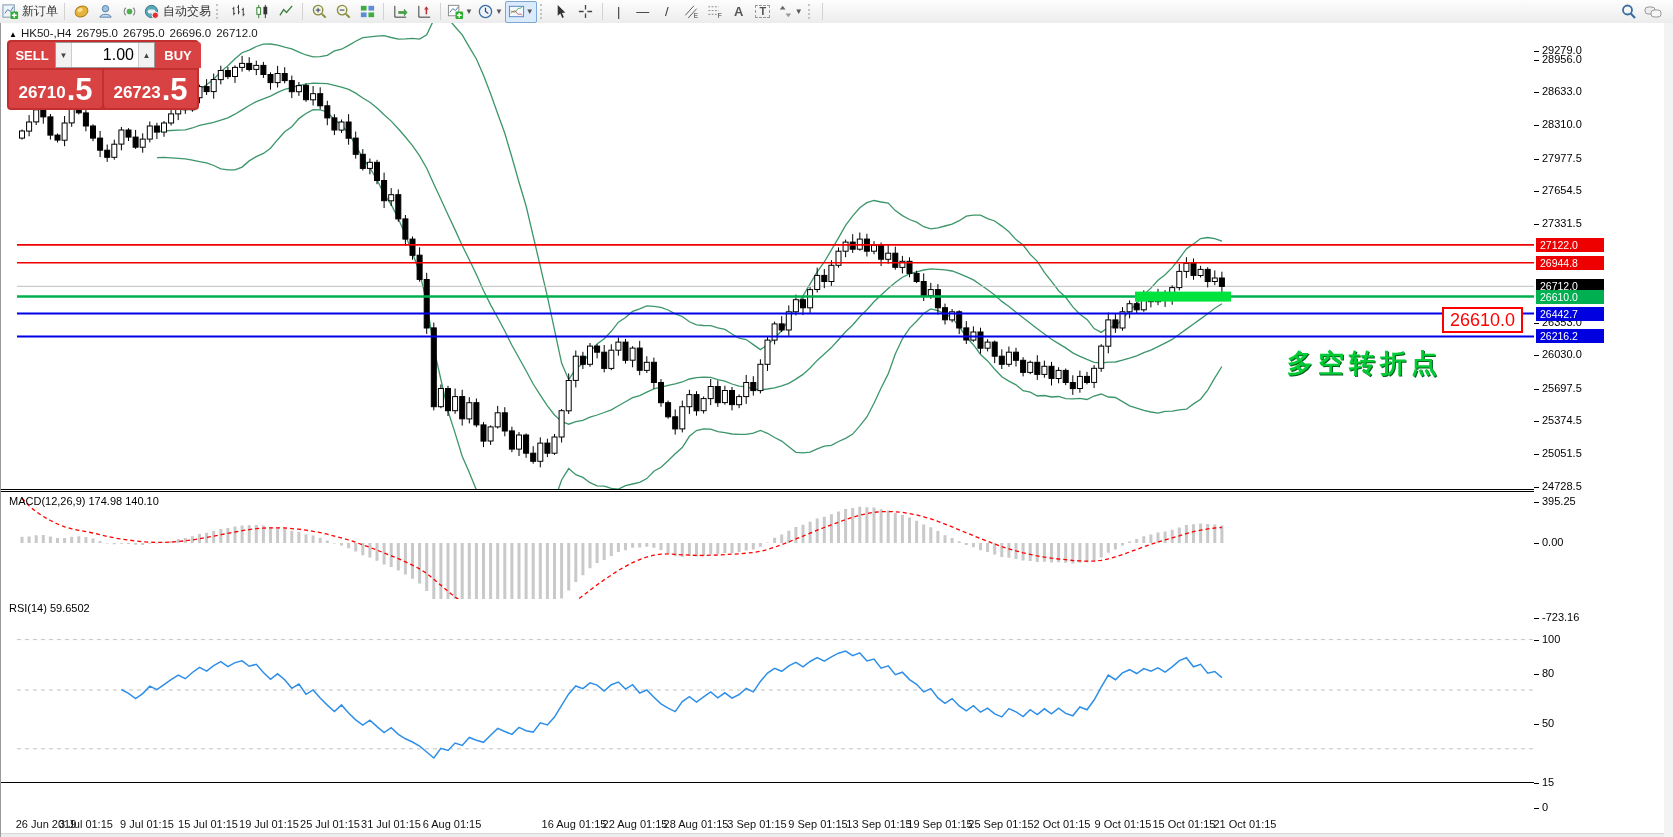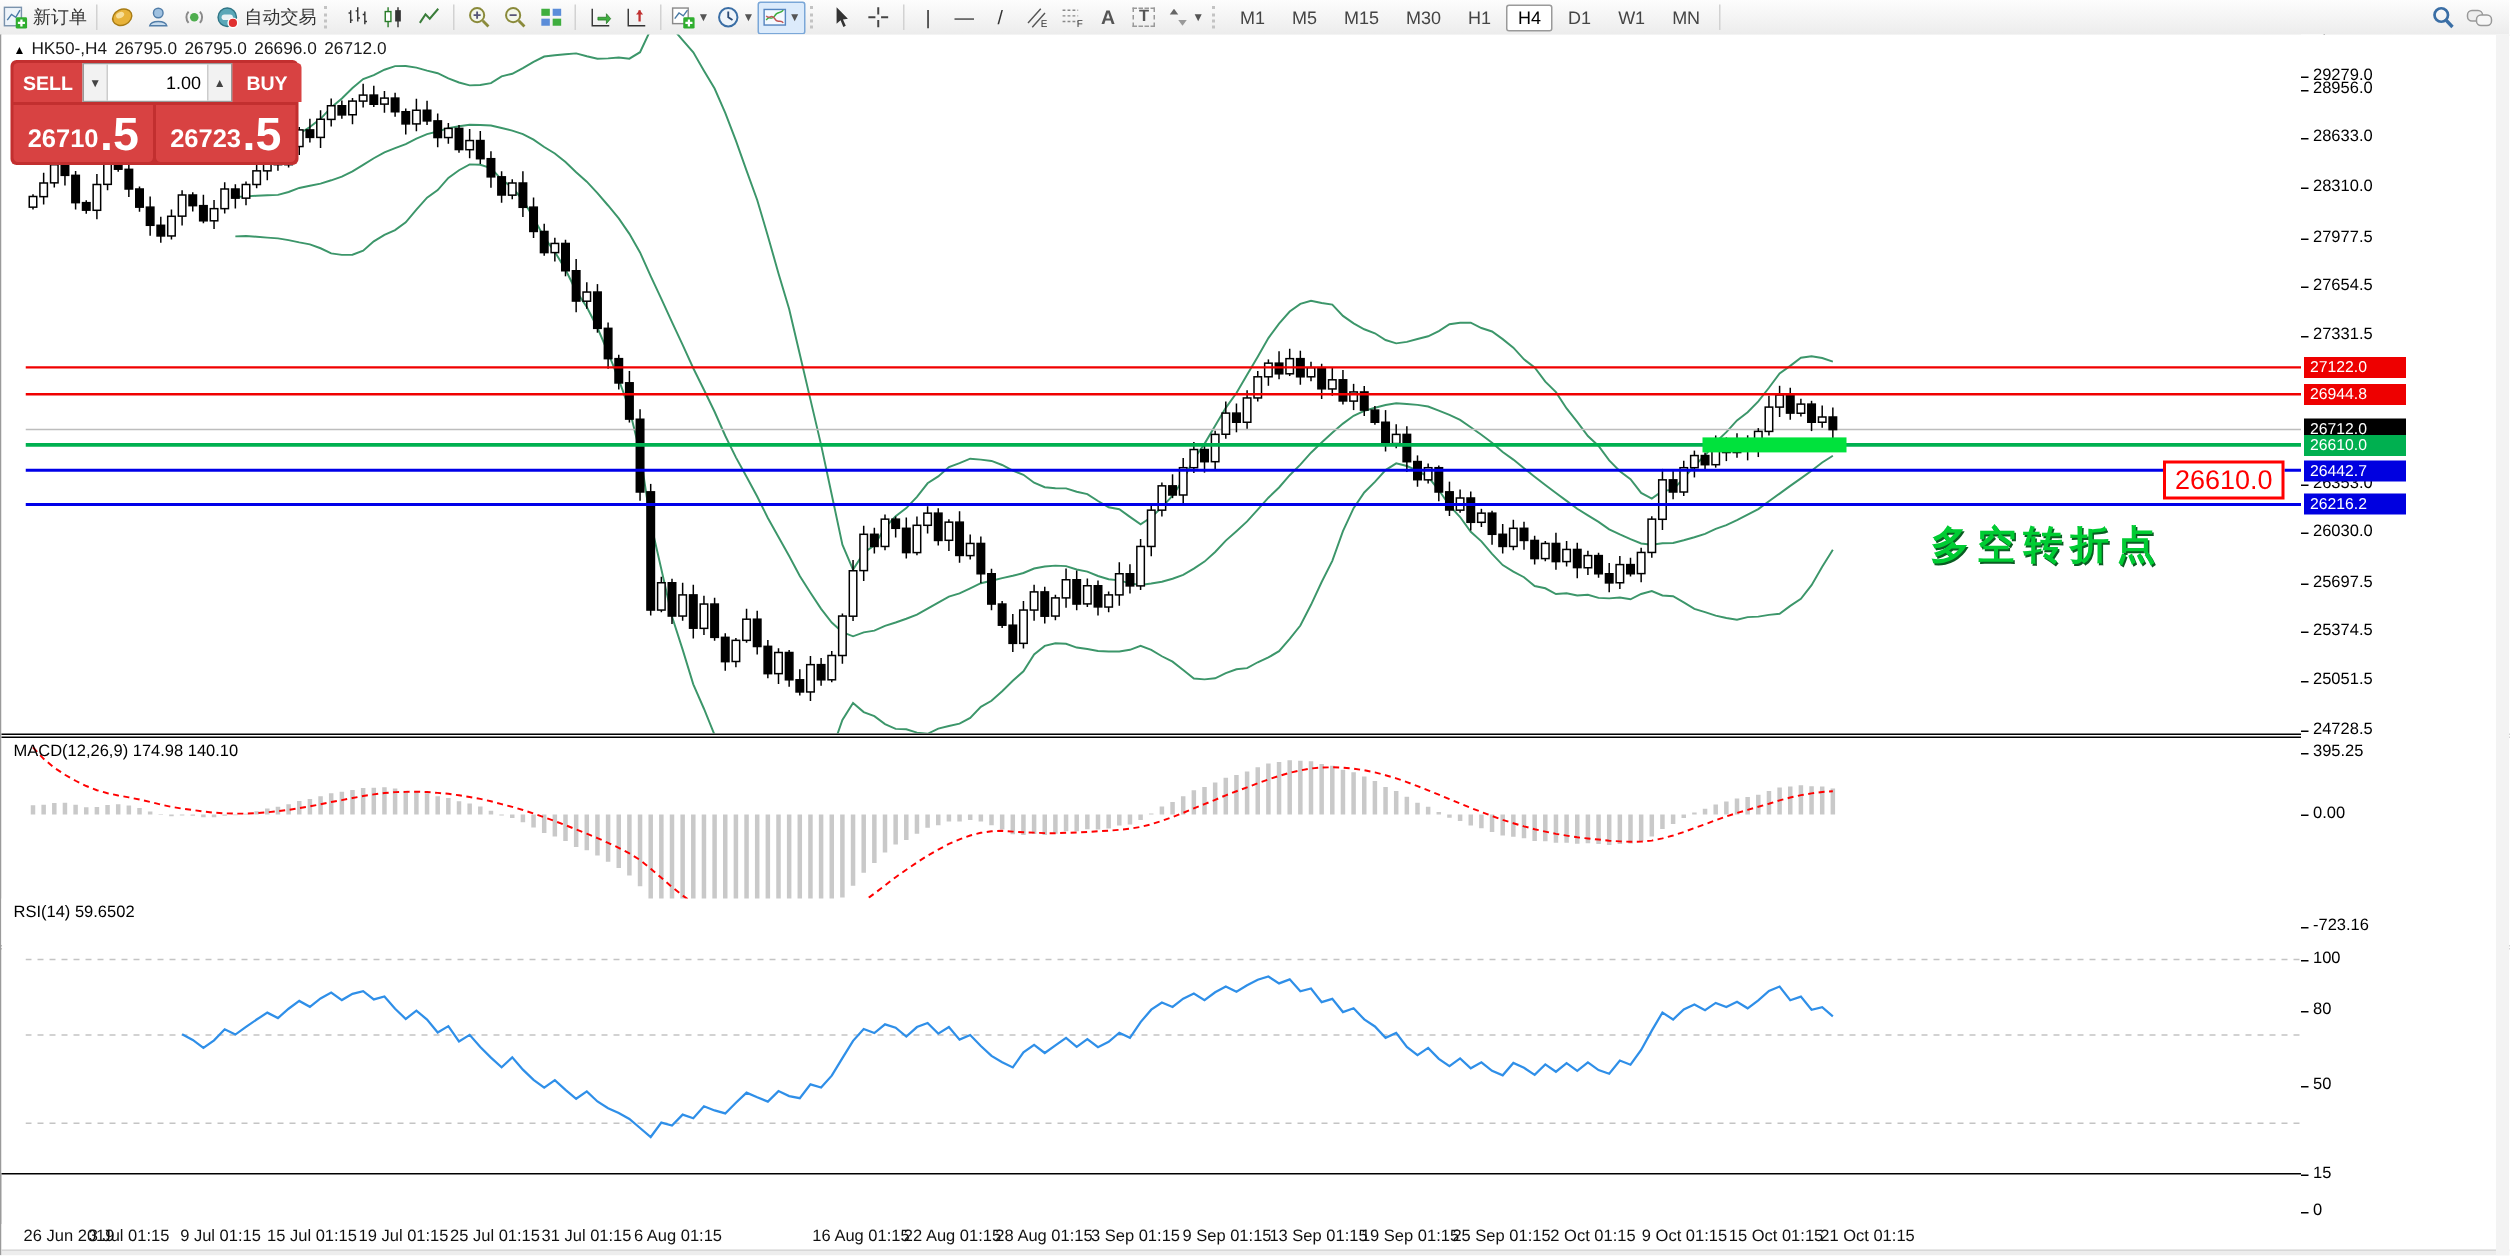--- a/index.html
+++ b/index.html
@@ -41,21 +41,21 @@
     background:#c22f2f;border-radius:4px;padding:2px;box-sizing:border-box;}
   #tp-top{display:flex;height:26px;}
   .tp-btn{flex:0 0 46px;color:#fff;font-weight:bold;font-size:13px;display:flex;
     align-items:center;justify-content:center;background:#d84242;}
   #tp-sell{border-radius:3px 0 0 0;}
   #tp-buy{border-radius:0 3px 0 0;}
   #tp-vol{flex:1;display:flex;background:#fff;border:1px solid #999;box-sizing:border-box;}
   .vol-arrow{width:15px;background:#f2f2f2;border-right:1px solid #ccc;font-size:8px;color:#444;
     display:flex;align-items:center;justify-content:center;}
   #vol-up{border-left:1px solid #ccc;border-right:none;}
-  #tp-vol input{flex:1;border:none;outline:none;text-align:right;font-size:12px;width:60px;padding-right:4px;
+  #tp-vol input{flex:1;border:none;outline:none;text-align:right;font-size:16px;width:60px;padding-right:4px;
     font-family:"Liberation Sans",sans-serif;}
   #tp-prices{display:flex;margin-top:2px;gap:2px;height:38px;}
   .tp-price{flex:1;background:#d84242;color:#fff;display:flex;align-items:flex-end;justify-content:center;
     padding-bottom:3px;border-radius:0 0 3px 3px;}
   .tp-price .main{font-size:17px;font-weight:bold;line-height:1.4;}
   .tp-price .big{font-size:31px;font-weight:bold;line-height:1;margin-left:1px;}
 
   
   #hline-label{position:absolute;left:1441px;top:284px;border:2px solid #f00;color:#f00;
     background:#fff;font-size:18px;padding:0 6px;line-height:22px;z-index:6;}
@@ -241,31 +241,20 @@
       <span class="gchar" style="border:1px dashed #999;padding:0 3px;color:#555;font-weight:bold;font-size:11px;">T</span>
     </div>
     <div class="tbtn">
       <svg width="17" height="17" viewBox="0 0 18 18">
         <path d="M6 3l3 4H3z" fill="#666"></path>
           <path d="M12 15l-3-4h6z" fill="#999"></path>
       </svg>
         <span class="caret">▼</span>
     </div>
     <div class="grip"></div>
-    <div id="tf-group" style="display:flex;align-items:center;">
-        <div class="tfbtn">M1</div>
-        <div class="tfbtn">M5</div>
-        <div class="tfbtn">M15</div>
-        <div class="tfbtn">M30</div>
-        <div class="tfbtn">H1</div>
-        <div class="tfbtn active">H4</div>
-        <div class="tfbtn">D1</div>
-        <div class="tfbtn">W1</div>
-        <div class="tfbtn">MN</div>
-      </div>
     <div class="vsep"></div>
     <div class="right">
       <div class="tbtn">
         <svg width="18" height="18" viewBox="0 0 18 18">
           <circle cx="7.5" cy="7" r="4.5" fill="none" stroke="#3a6ea5" stroke-width="1.8"></circle>
           <path d="M10.8 10.5 L15 15" stroke="#3a6ea5" stroke-width="2.2"></path>
         </svg>
       </div>
       <div class="tbtn">
         <svg width="20" height="18" viewBox="0 0 20 18">

